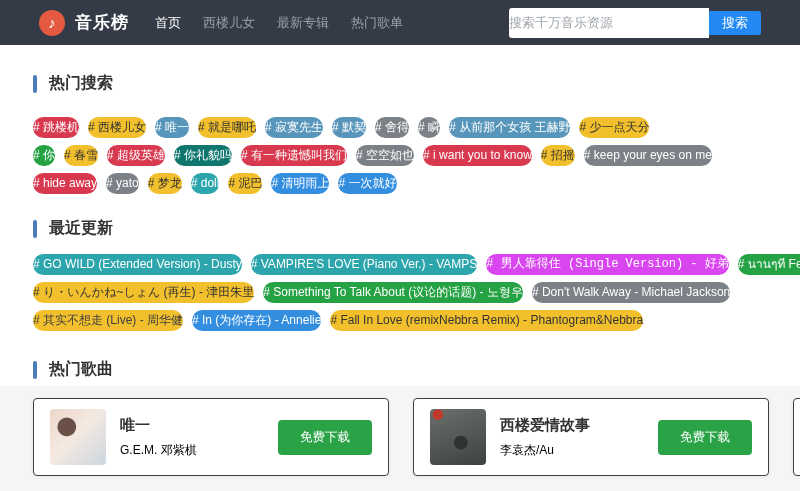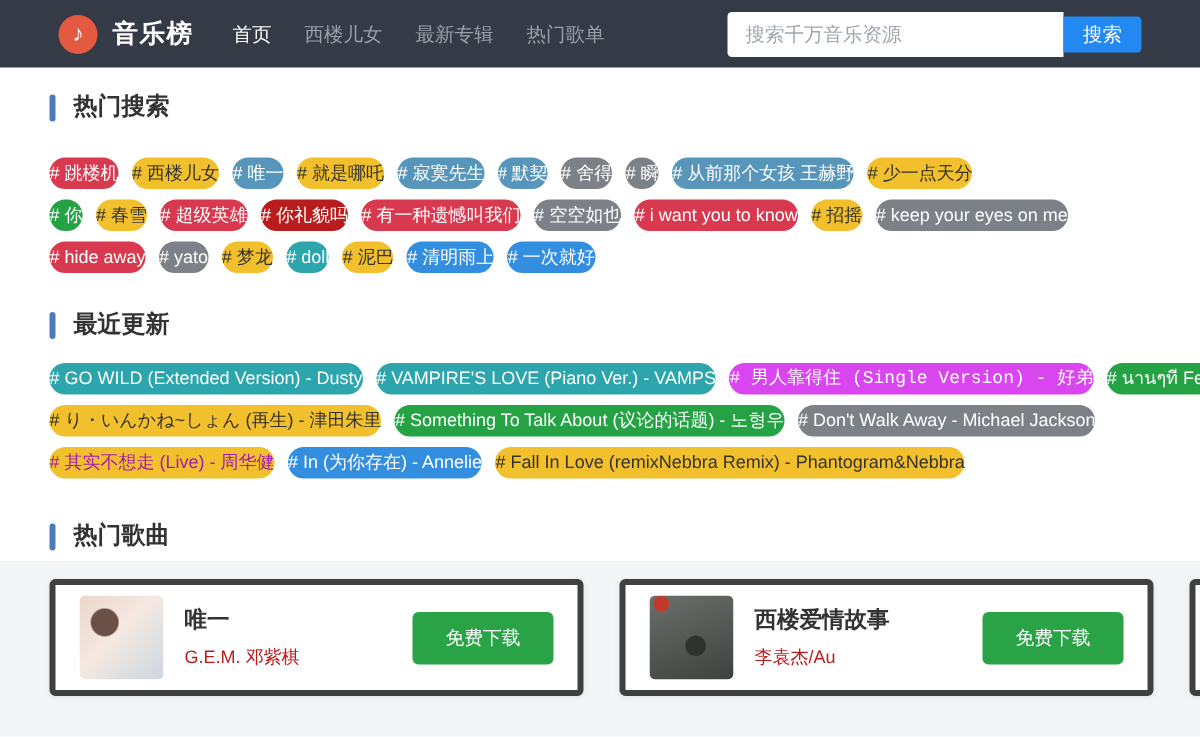--- a/index.html
+++ b/index.html
@@ -26,38 +26,38 @@
     margin:0 26px 0 10px;letter-spacing:1px;white-space:nowrap;
   }
   .nav-items{display:flex;align-items:center;gap:22px;}
   .nav-item{
     color:#9aa0a8;font-size:13px;text-decoration:none;cursor:pointer;white-space:nowrap;
   }
   .nav-item.active{color:#ffffff;}
   .searchbox{margin-left:auto;display:flex;align-items:center;}
   .search-input{
     width:200px;height:30px;border:none;outline:none;
-    border-radius:3px 0 0 3px;padding:0 12px;font-size:13px;color:#555;
+    border-radius:3px 0 0 3px;padding:0 0;font-size:13px;color:#555;
     font-family:inherit;
   }
   .search-input::placeholder{color:#a0a6ad;}
   .search-btn{
     height:24px;border:none;border-radius:0 3px 3px 0;
     background:var(--search-blue,#2289f2);color:#fff;
     font-size:13px;padding:0 13px;cursor:pointer;font-family:inherit;
   }
   
   .main{padding:0 33px;}
   .section-heading{display:flex;align-items:center;gap:12px;}
   .section-heading .bar{
     width:4px;height:18px;border-radius:2px;
     background:var(--accent,#4a7cba);
   }
   .section-heading .txt{font-size:16px;font-weight:bold;color:#333;}
-  .h1{margin-top:16px;}
+  .h1{margin-top:28px;}
   .h2{margin-top:24px;}
   .h3{margin-top:28px;}
   .tags{margin-top:23px;}
   .tags.recent{margin-top:15px;}
   .tag-row{display:flex;flex-wrap:nowrap;gap:9px;margin-bottom:7px;}
   .tag{
     display:inline-block;font-size:12px;line-height:21px;
     padding:0 0;border-radius:11px;color:#fff;cursor:pointer;
     white-space:nowrap;
   }
@@ -65,39 +65,39 @@
   .songs-band{
     background:#f4f5f7;
     margin:6px -33px 0 -33px;
     padding:12px 0 40px 33px;
     height:200px;box-sizing:border-box;
     overflow:hidden;
   }
   .cards{display:flex;gap:24px;flex-wrap:nowrap;width:1200px;}
   .card{
     flex:0 0 356px;height:78px;box-sizing:border-box;
-    background:#fff;border:4px solid #404040;border-radius:4px;
+    background:#fff;border:1px solid #404040;border-radius:4px;
     box-shadow:0 1px 4px rgba(0,0,0,.07);
     display:flex;align-items:center;gap:14px;padding:10px 16px;
   }
   .cover{width:56px;height:56px;border-radius:4px;flex:0 0 auto;}
   .cover-0{
     background:
       radial-gradient(circle at 30% 32%, #6b5048 0 16%, rgba(0,0,0,0) 18%),
       linear-gradient(135deg,#ecd6ca 0%,#f5e9e1 45%,#ccd6e0 100%);
   }
   .cover-1{
     background:
       radial-gradient(circle at 14% 10%, #c0392b 0 7%, rgba(0,0,0,0) 8%),
       radial-gradient(circle at 55% 60%, #2e3330 0 14%, rgba(0,0,0,0) 16%),
       linear-gradient(160deg,#6a6f6b 0%,#565b57 45%,#3d423f 100%);
   }
   .meta{display:flex;flex-direction:column;justify-content:center;min-width:0;}
   .song-title{font-size:15px;font-weight:bold;color:#333;white-space:nowrap;}
-  .song-artist{font-size:12px;color:#b91c1c;margin-top:7px;white-space:nowrap;}
+  .song-artist{font-size:12px;color:#000000;margin-top:7px;white-space:nowrap;}
   .dl-btn{
     margin-left:auto;border:none;border-radius:4px;
     background:var(--dl-green,#2aa347);color:#fff;
     font-size:12.5px;padding:9px 22px;cursor:pointer;white-space:nowrap;
     font-family:inherit;
   }
 </style>
 </head>
 <body style="--nav-bg: #353b46; --logo-bg: #e45a41; --search-blue: #2289f2; --accent: #4a7cba; --dl-green: #2aa347;">
 
@@ -122,31 +122,31 @@
     <div class="bar"></div>
     <div class="txt">热门搜索</div>
   </div>
   <div class="tags" id="hot-search-tags">
       <div class="tag-row">
         <span class="tag" style="background: rgb(216, 57, 79);"># 跳楼机</span>
         <span class="tag" style="background: rgb(242, 192, 44); color: rgb(51, 51, 51);"># 西楼儿女</span>
         <span class="tag" style="background: rgb(87, 150, 186);"># 唯一</span>
         <span class="tag" style="background: rgb(242, 192, 44); color: rgb(51, 51, 51);"># 就是哪吒</span>
         <span class="tag" style="background: rgb(87, 150, 186);"># 寂寞先生</span>
-        <span class="tag" style="background: rgb(87, 150, 186); font-family: Liberation Serif, serif;"># 默契</span>
+        <span class="tag" style="background: rgb(87, 150, 186);"># 默契</span>
         <span class="tag" style="background: rgb(124, 129, 135);"># 舍得</span>
         <span class="tag" style="background: rgb(124, 129, 135);"># 瞬</span>
         <span class="tag" style="background: rgb(87, 150, 186);"># 从前那个女孩 王赫野</span>
         <span class="tag" style="background: rgb(242, 192, 44); color: rgb(51, 51, 51);"># 少一点天分</span>
       </div>
       <div class="tag-row">
         <span class="tag" style="background: rgb(37, 162, 68);"># 你</span>
         <span class="tag" style="background: rgb(242, 192, 44); color: rgb(51, 51, 51);"># 春雪</span>
         <span class="tag" style="background: rgb(216, 57, 79);"># 超级英雄</span>
-        <span class="tag" style="background: #b91c1c;"># 你礼貌吗</span>
+        <span class="tag" style="background: #0f766e;"># 你礼貌吗</span>
         <span class="tag" style="background: rgb(216, 57, 79);"># 有一种遗憾叫我们</span>
         <span class="tag" style="background: rgb(124, 129, 135);"># 空空如也</span>
         <span class="tag" style="background: rgb(216, 57, 79);"># i want you to know</span>
         <span class="tag" style="background: rgb(242, 192, 44); color: rgb(51, 51, 51);"># 招摇</span>
         <span class="tag" style="background: rgb(124, 129, 135);"># keep your eyes on me</span>
       </div>
       <div class="tag-row">
         <span class="tag" style="background: rgb(216, 57, 79);"># hide away</span>
         <span class="tag" style="background: rgb(124, 129, 135);"># yato</span>
         <span class="tag" style="background: rgb(242, 192, 44); color: rgb(51, 51, 51);"># 梦龙</span>
@@ -167,21 +167,21 @@
         <span class="tag" style="background: rgb(44, 166, 172);"># VAMPIRE'S LOVE (Piano Ver.) - VAMPS</span>
         <span class="tag" style="background: #d946ef; font-family: Liberation Mono, monospace;"># 男人靠得住 (Single Version) - 好弟</span>
         <span class="tag" style="background: rgb(37, 162, 68);"># นานๆที Feat.B5 - ToR+ Saksit</span>
       </div>
       <div class="tag-row">
         <span class="tag" style="background: rgb(242, 192, 44); color: rgb(51, 51, 51);"># り・いんかね~しょん (再生) - 津田朱里</span>
         <span class="tag" style="background: rgb(37, 162, 68);"># Something To Talk About (议论的话题) - 노형우</span>
         <span class="tag" style="background: rgb(124, 129, 135);"># Don't Walk Away - Michael Jackson</span>
       </div>
       <div class="tag-row">
-        <span class="tag" style="background: rgb(242, 192, 44); color: #a21caf; text-align: center;"># 其实不想走 (Live) - 周华健</span>
+        <span class="tag" style="background: rgb(242, 192, 44); color: #404040; text-align: center;"># 其实不想走 (Live) - 周华健</span>
         <span class="tag" style="background: rgb(51, 142, 224);"># In (为你存在) - Annelie</span>
         <span class="tag" style="background: rgb(242, 192, 44); color: rgb(51, 51, 51);"># Fall In Love (remixNebbra Remix) - Phantogram&amp;Nebbra</span>
       </div>
     </div>
 
   <div class="section-heading h3">
     <div class="bar"></div>
     <div class="txt">热门歌曲</div>
   </div>
 

